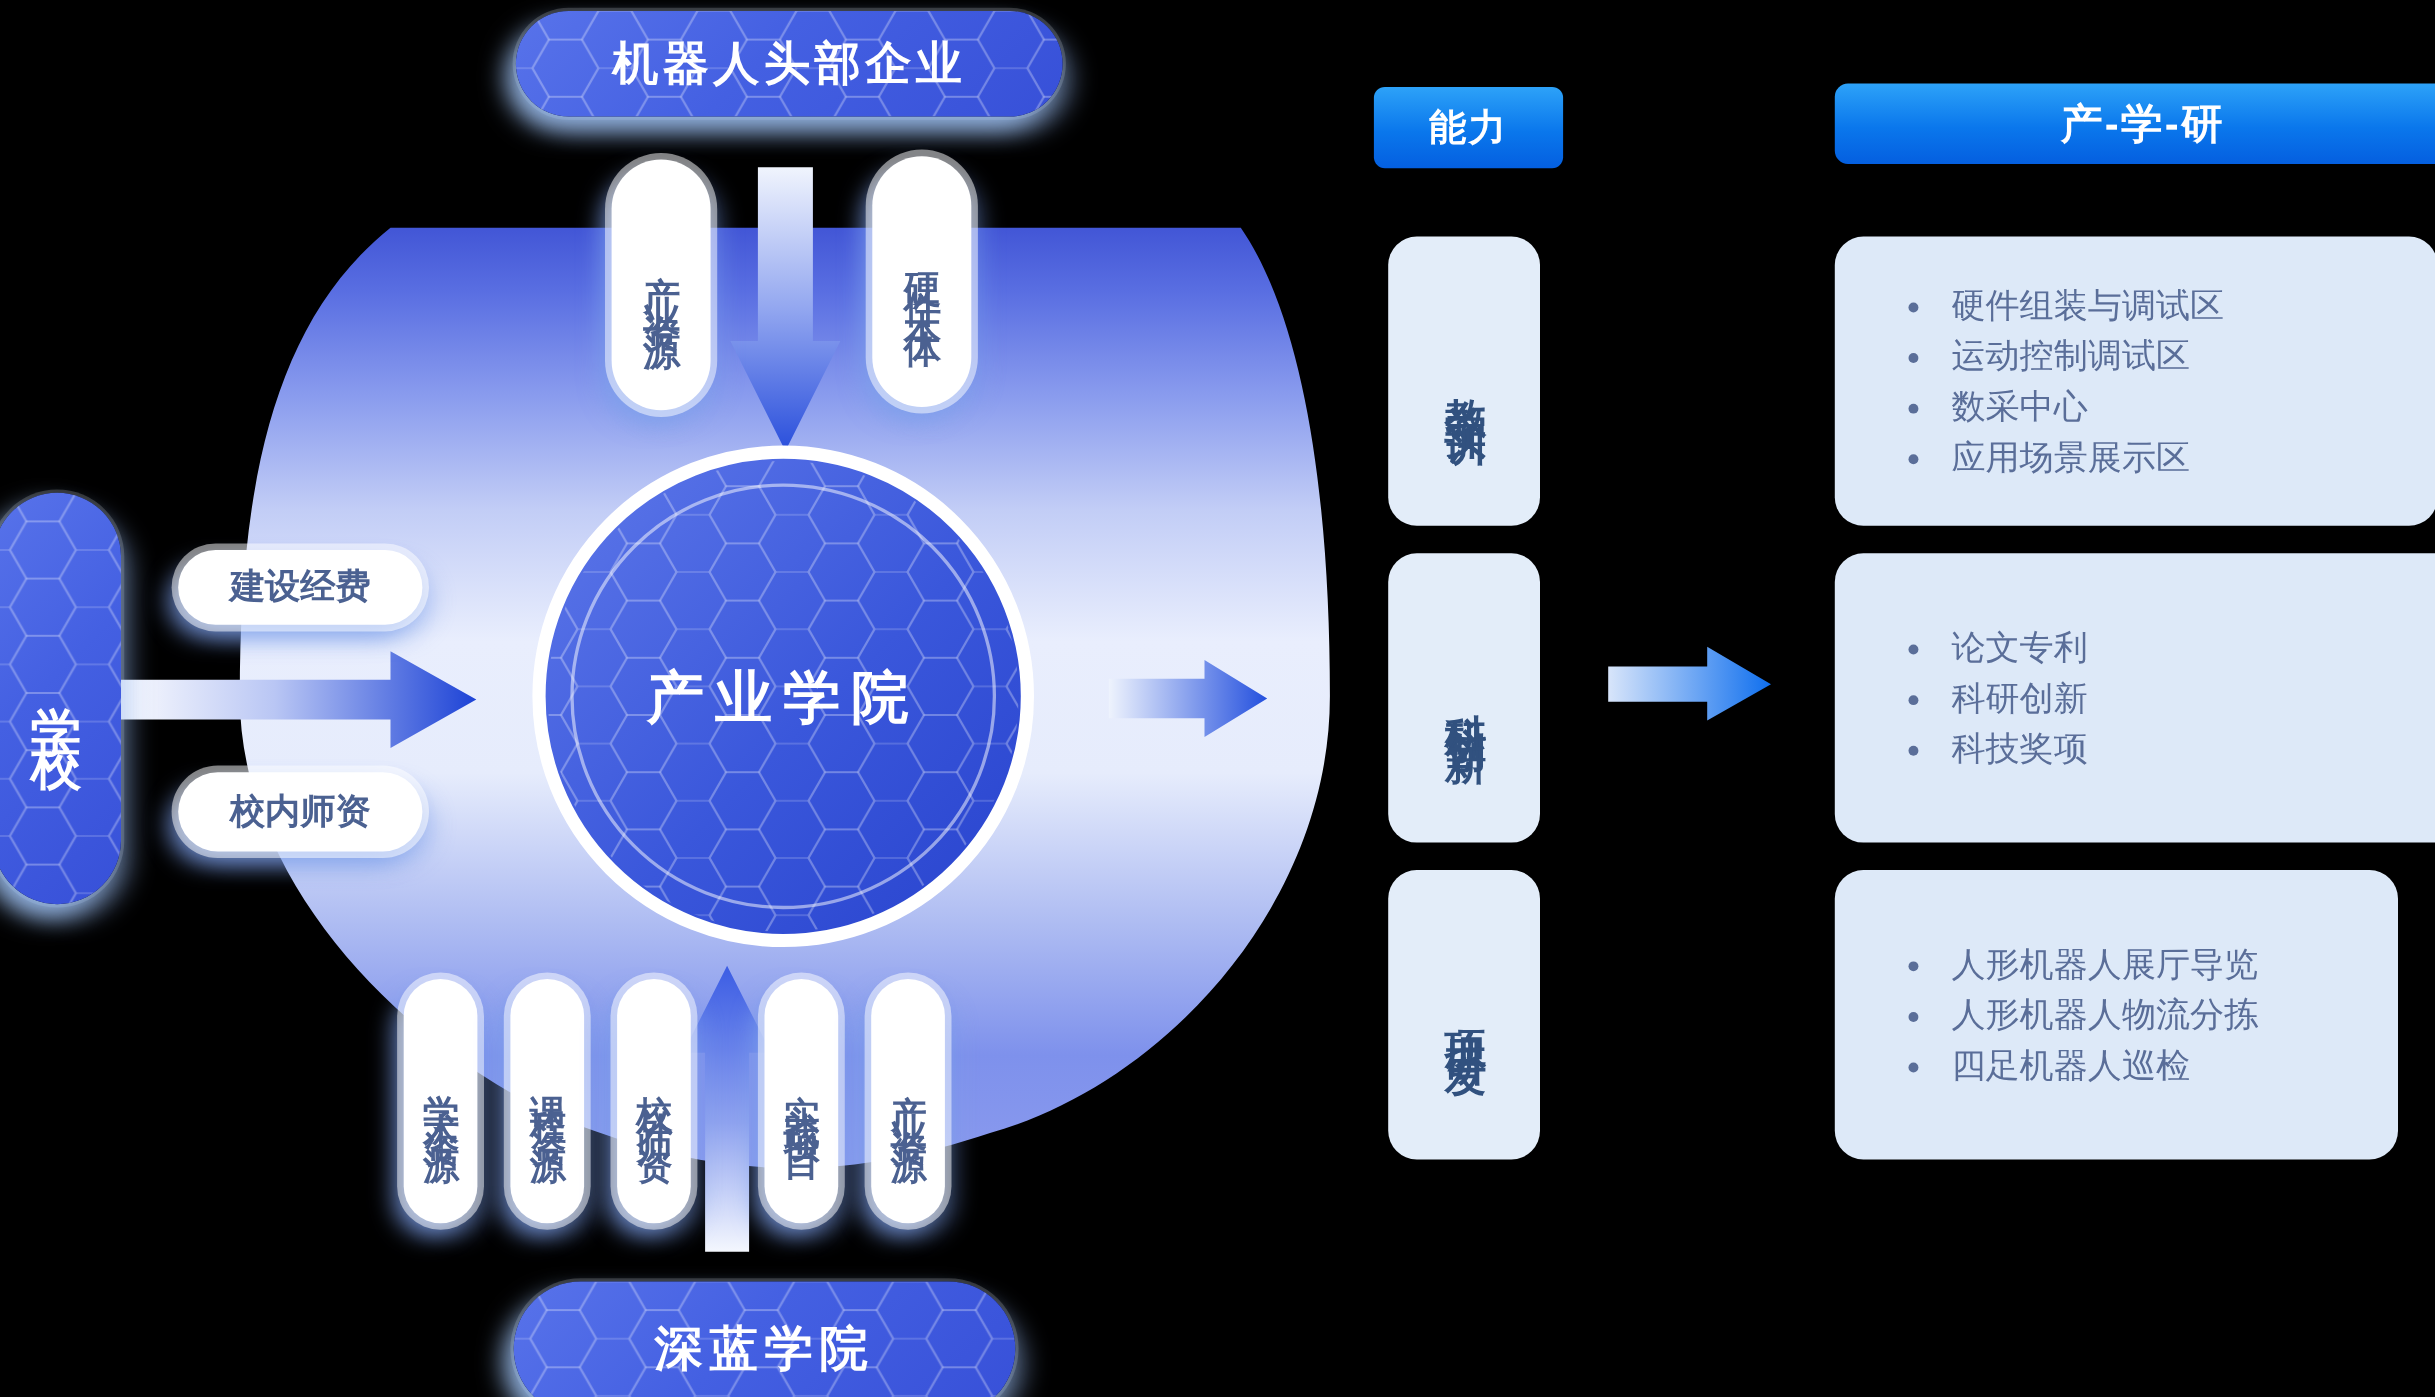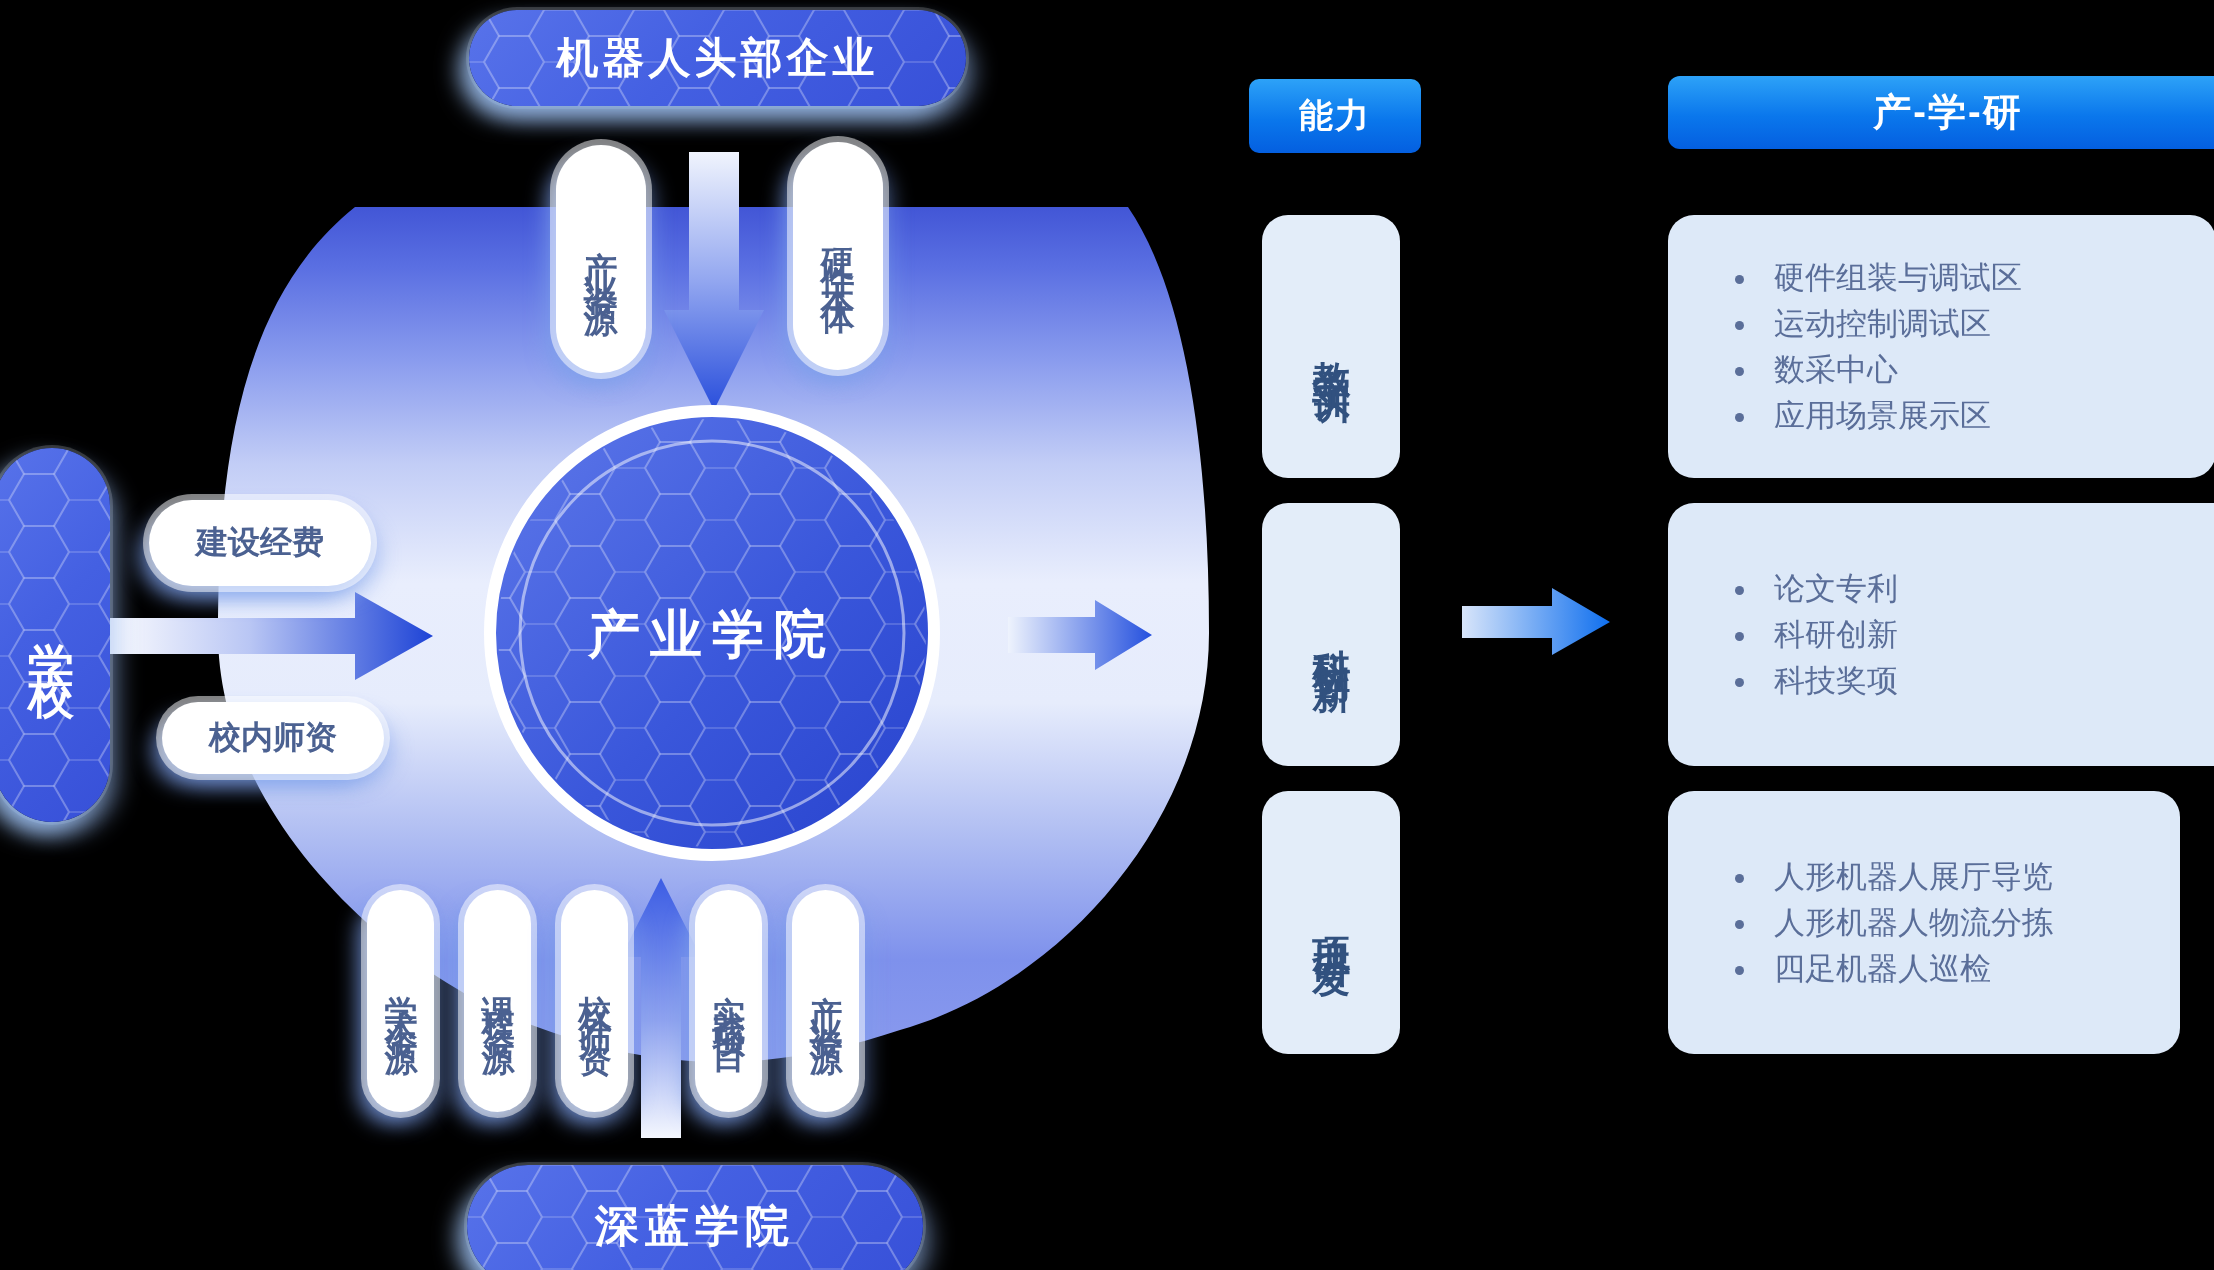--- a/index.html
+++ b/index.html
@@ -155,21 +155,21 @@
   <span class="vtext" style="font-size:34px;letter-spacing:18px">硬件本体</span>
 </div>
 
 <div class="abs node-pill" style="left:-6px;top:448px;width:116px;height:374px;font-size:46px;border-radius:58px">
   <svg class="hexfill">
       <rect width="100%" height="100%" fill="url(#hexp)"></rect>
     </svg>
   <span class="node-label vtext" style="letter-spacing:30px">学校</span>
 </div>
 
-<div class="abs res-pill" style="left:149px;top:500px;width:222px;height:86px;font-size:32px">
+<div class="abs res-pill" style="left:162px;top:500px;width:222px;height:68px;font-size:32px">
   <span>建设经费</span>
 </div>
 <div class="abs res-pill" style="left:162px;top:702px;width:222px;height:72px;font-size:32px">
   <span>校内师资</span>
 </div>
 
 <div class="abs res-pill" style="left:367px;top:890px;width:67px;height:222px">
   <span class="vtext" style="font-size:33px;letter-spacing:16px">学术资源</span>
 </div>
 <div class="abs res-pill" style="left:464px;top:890px;width:67px;height:222px">

